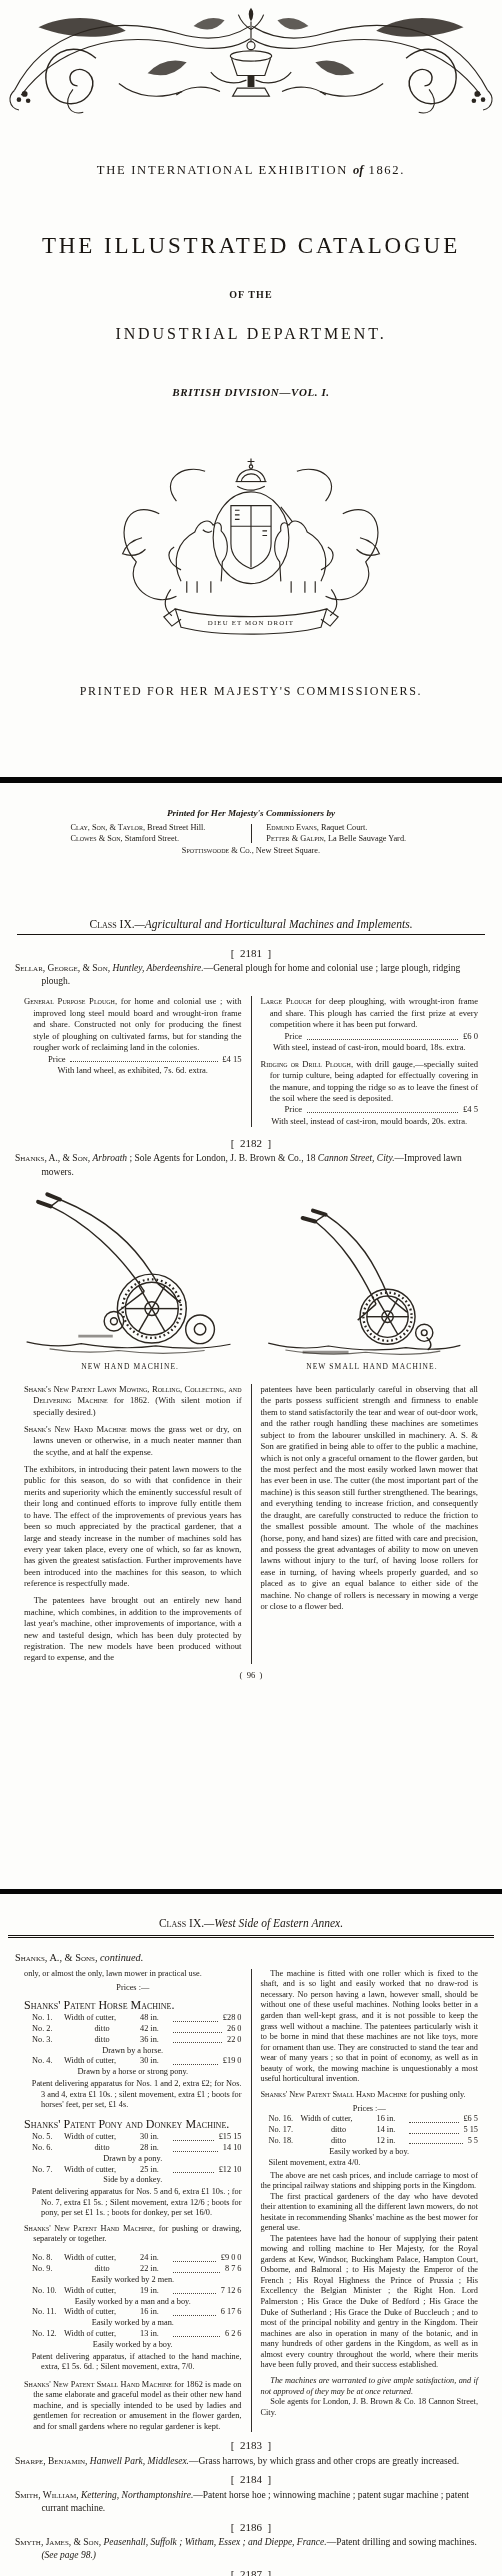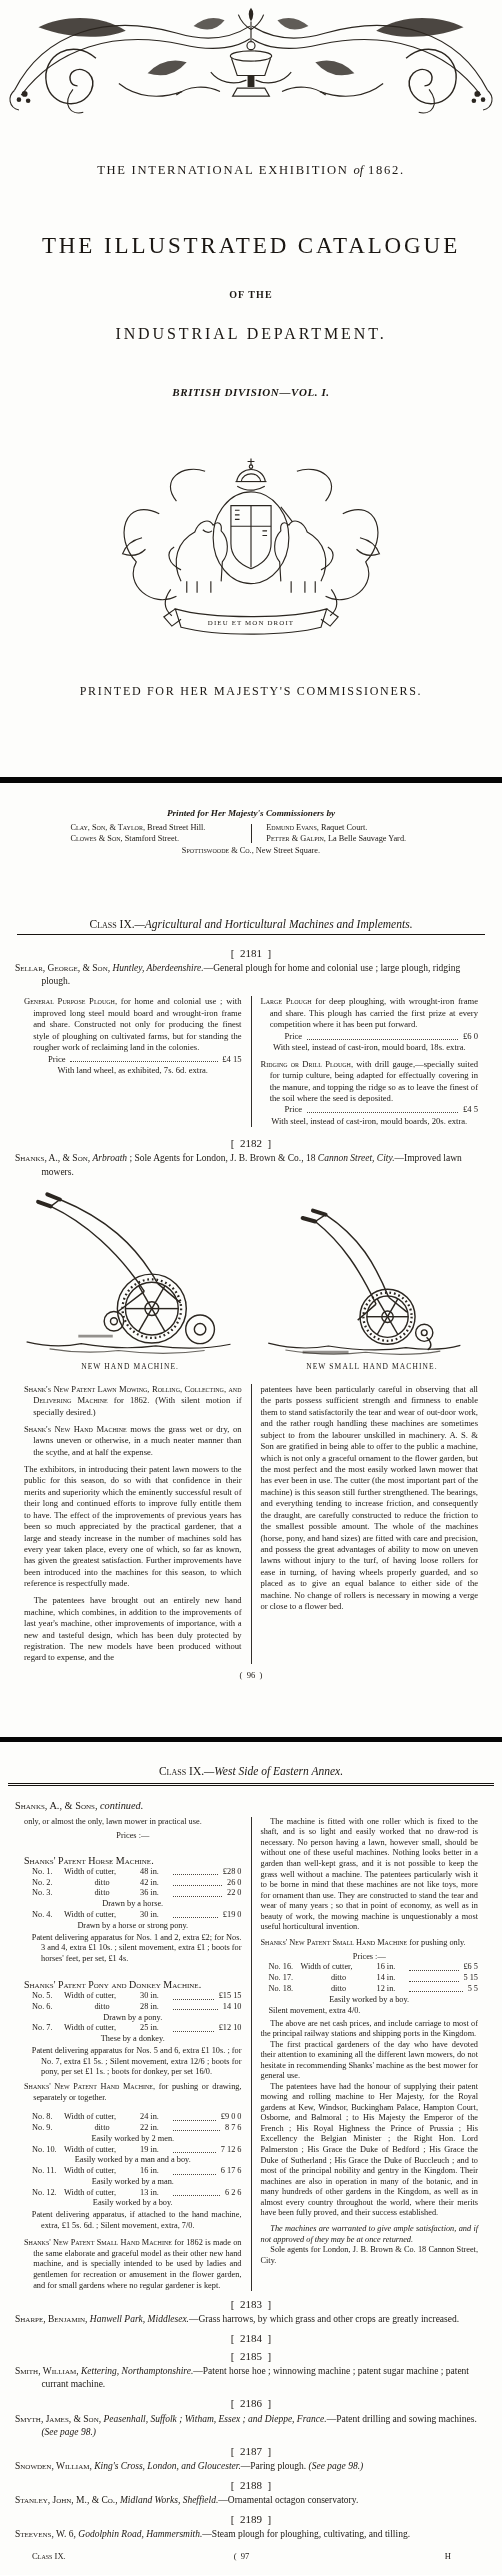--- a/index.html
+++ b/index.html
@@ -1,28 +1,28 @@
 <!DOCTYPE html>
 <html style="font-size:9.2px"><head>
 <meta charset="utf-8">
 <style>
   html,body{margin:0;padding:0;background:#ffffff;}
   body{width:502px;font-family:"Liberation Serif", serif;color:#1b1713;}
   #doc{width:502px;background:#fdfdfb;}
   section.pg{position:relative;overflow:hidden;background:#fdfdfb;}
   #p1{height:777px;}
-  #p2{height:954px;}
+  #p2{height:1106px;}
   #p3{height:833px;}
   .bar{height:5.7px;background:#060606;width:100%;}
   .sc{font-variant:small-caps;}
   .it{font-style:italic;}
   
   .orn{display:block;margin:3.4px auto 0;}
   .exh{margin-top:46px;text-align:center;font-size:12.6px;letter-spacing:1.7px;}
-  .exh .it{letter-spacing:0;}
+  .exh .it{letter-spacing:0;font-weight:bold;}
   .title{margin:55px 0 0;text-align:center;font-size:23px;font-weight:normal;letter-spacing:2.9px;}
   .ofthe{margin-top:30px;text-align:center;font-size:10px;letter-spacing:1.1px;font-weight:bold;}
   .dept{margin-top:25px;text-align:center;font-size:16px;letter-spacing:2.9px;}
   .division{margin-top:43px;text-align:center;font-size:11px;letter-spacing:0.6px;font-style:italic;font-weight:bold;}
   .armswrap{margin:48px auto 0;width:322px;}
   .printedfor{margin-top:43px;text-align:center;font-size:12px;letter-spacing:1.7px;}
   .motto{font-size:12px;letter-spacing:2px;font-family:"Liberation Serif",serif;}
   
   .imprint{padding-top:25px;width:391px;margin:0 auto;font-size:8.3px;}
   .imp-head{text-align:center;font-style:italic;font-size:9.2px;font-weight:bold;}
@@ -55,21 +55,21 @@
   #p3 .prow{font-size:8.3px;}
   .pdots{flex:1 1 auto;border-bottom:1.1px dotted #4d4840;margin:0 4.6px 2.3px;}
   .plabel{padding-left:24px;}
   .pprice{white-space:nowrap;}
   .pno{width:32px;flex-shrink:0;padding-left:8px;}
   .pd1{width:76px;flex-shrink:0;}
   .pd1.dit{text-align:center;}
   .pd2{width:28px;flex-shrink:0;}
   .pnote{text-align:center;font-size:8.6px;line-height:1.3;}
   #p3 .pnote{font-size:8.3px;}
-  .phead{font-size:10px;margin-top:14px;line-height:1.3;}
+  .phead{font-size:12px;margin-top:6px;line-height:1.3;}
   .phead2{font-size:8.3px;margin-top:4.6px;line-height:1.3;padding-left:9.2px;text-indent:-9.2px;text-align:justify;}
   .priceslbl{text-align:center;font-size:8.3px;margin:3.4px 0 1.1px;}
   .hangpara{font-size:8.3px;line-height:1.27;text-align:justify;padding-left:17px;text-indent:-9.2px;margin:1.1px 0 3.4px;}
   
   .figs{display:flex;margin-top:9.2px;padding:0 9.2px;align-items:flex-end;}
   .figs figure{margin:0;flex:1;text-align:center;}
   figcaption{font-size:7.5px;letter-spacing:1.1px;margin-top:4.6px;}
   .foot96{text-align:center;font-size:8.6px;margin-top:5.7px;white-space:pre;}
   .contline{margin:14px 0 0;padding:0 15px;font-size:10.3px;}
   .foot97{display:flex;padding:0 28px 0 32px;margin-top:9.2px;font-size:8.6px;}
@@ -371,21 +371,21 @@
             <span class="pprice">14 10</span>
           </div>
         <div class="pnote">Drawn by a pony.</div>
         <div class="prow">
             <span class="pno">No. 7.</span>
             <span class="pd1">Width of cutter,</span>
             <span class="pd2">25 in.</span>
             <span class="pdots"></span>
             <span class="pprice">£12 10</span>
           </div>
-        <div class="pnote">These by a donkey.</div>
+        <div class="pnote">Side by a donkey.</div>
         <p class="hangpara">Patent delivering apparatus for Nos. 5 and 6, extra £1 10s. ; for No. 7, extra £1 5s. ; Silent movement, extra 12/6 ; boots for pony, per set £1 1s. ; boots for donkey, per set 16/0.</p>
 
         <p class="phead2"><span class="sc">Shanks' New Patent Hand Machine,</span><span> for pushing or drawing, separately or together.</span></p>
         <div class="prow">
             <span class="pno">No. 8.</span>
             <span class="pd1">Width of cutter,</span>
             <span class="pd2">24 in.</span>
             <span class="pdots"></span>
             <span class="pprice">£9 0 0</span>
           </div>
@@ -463,21 +463,20 @@
       </div>
     </div>
 
     <div class="enum" style="margin-top:7px">[  2183  ]</div>
     <div class="entry">
         <p class="ehead"><span class="sc">Sharpe, Benjamin, </span><span class="it">Hanwell Park, Middlesex.</span><span>—Grass harrows, by which grass and other crops are greatly increased.</span></p>
       </div>
 
     <div class="enum" style="margin-top:5.7px">[  2184  ]</div>
 
-    <div class="enum" style="margin-top:5.7px">[  2185  ]</div>
     <div class="entry">
         <p class="ehead"><span class="sc">Smith, William, </span><span class="it">Kettering, Northamptonshire.</span><span>—Patent horse hoe ; winnowing machine ; patent sugar machine ; patent currant machine.</span></p>
       </div>
 
     <div class="enum" style="margin-top:5.7px">[  2186  ]</div>
     <div class="entry">
         <p class="ehead"><span class="sc">Smyth, James, &amp; Son, </span><span class="it">Peasenhall, Suffolk ; Witham, Essex ; and Dieppe, France.</span><span>—Patent drilling and sowing machines.  </span><span class="it">(See page 98.)</span></p>
       </div>
 
     <div class="enum" style="margin-top:5.7px">[  2187  ]</div>

